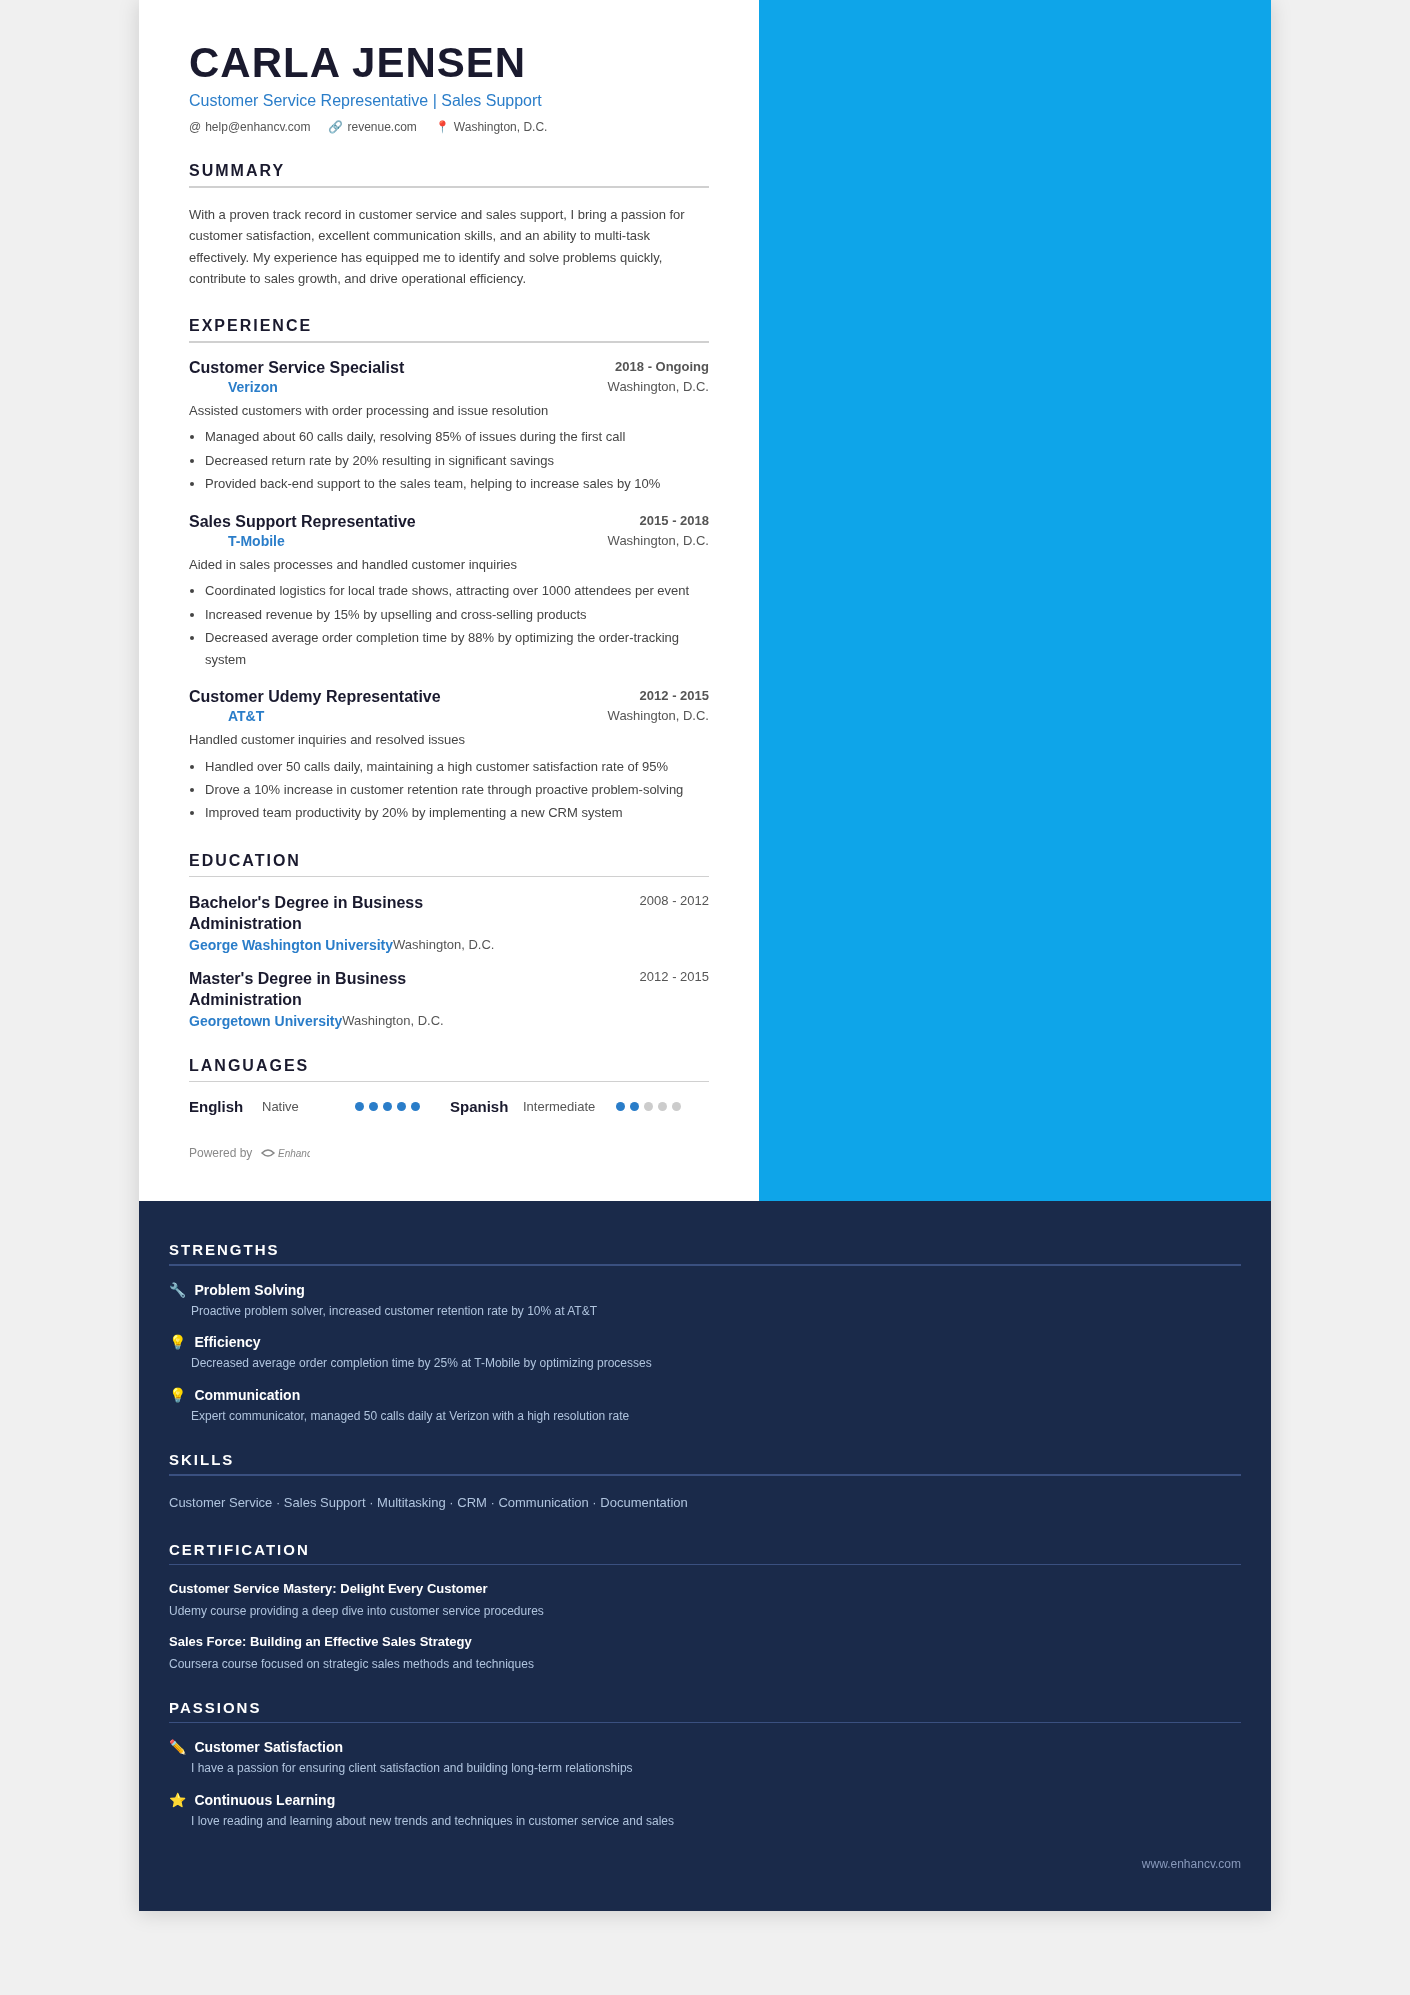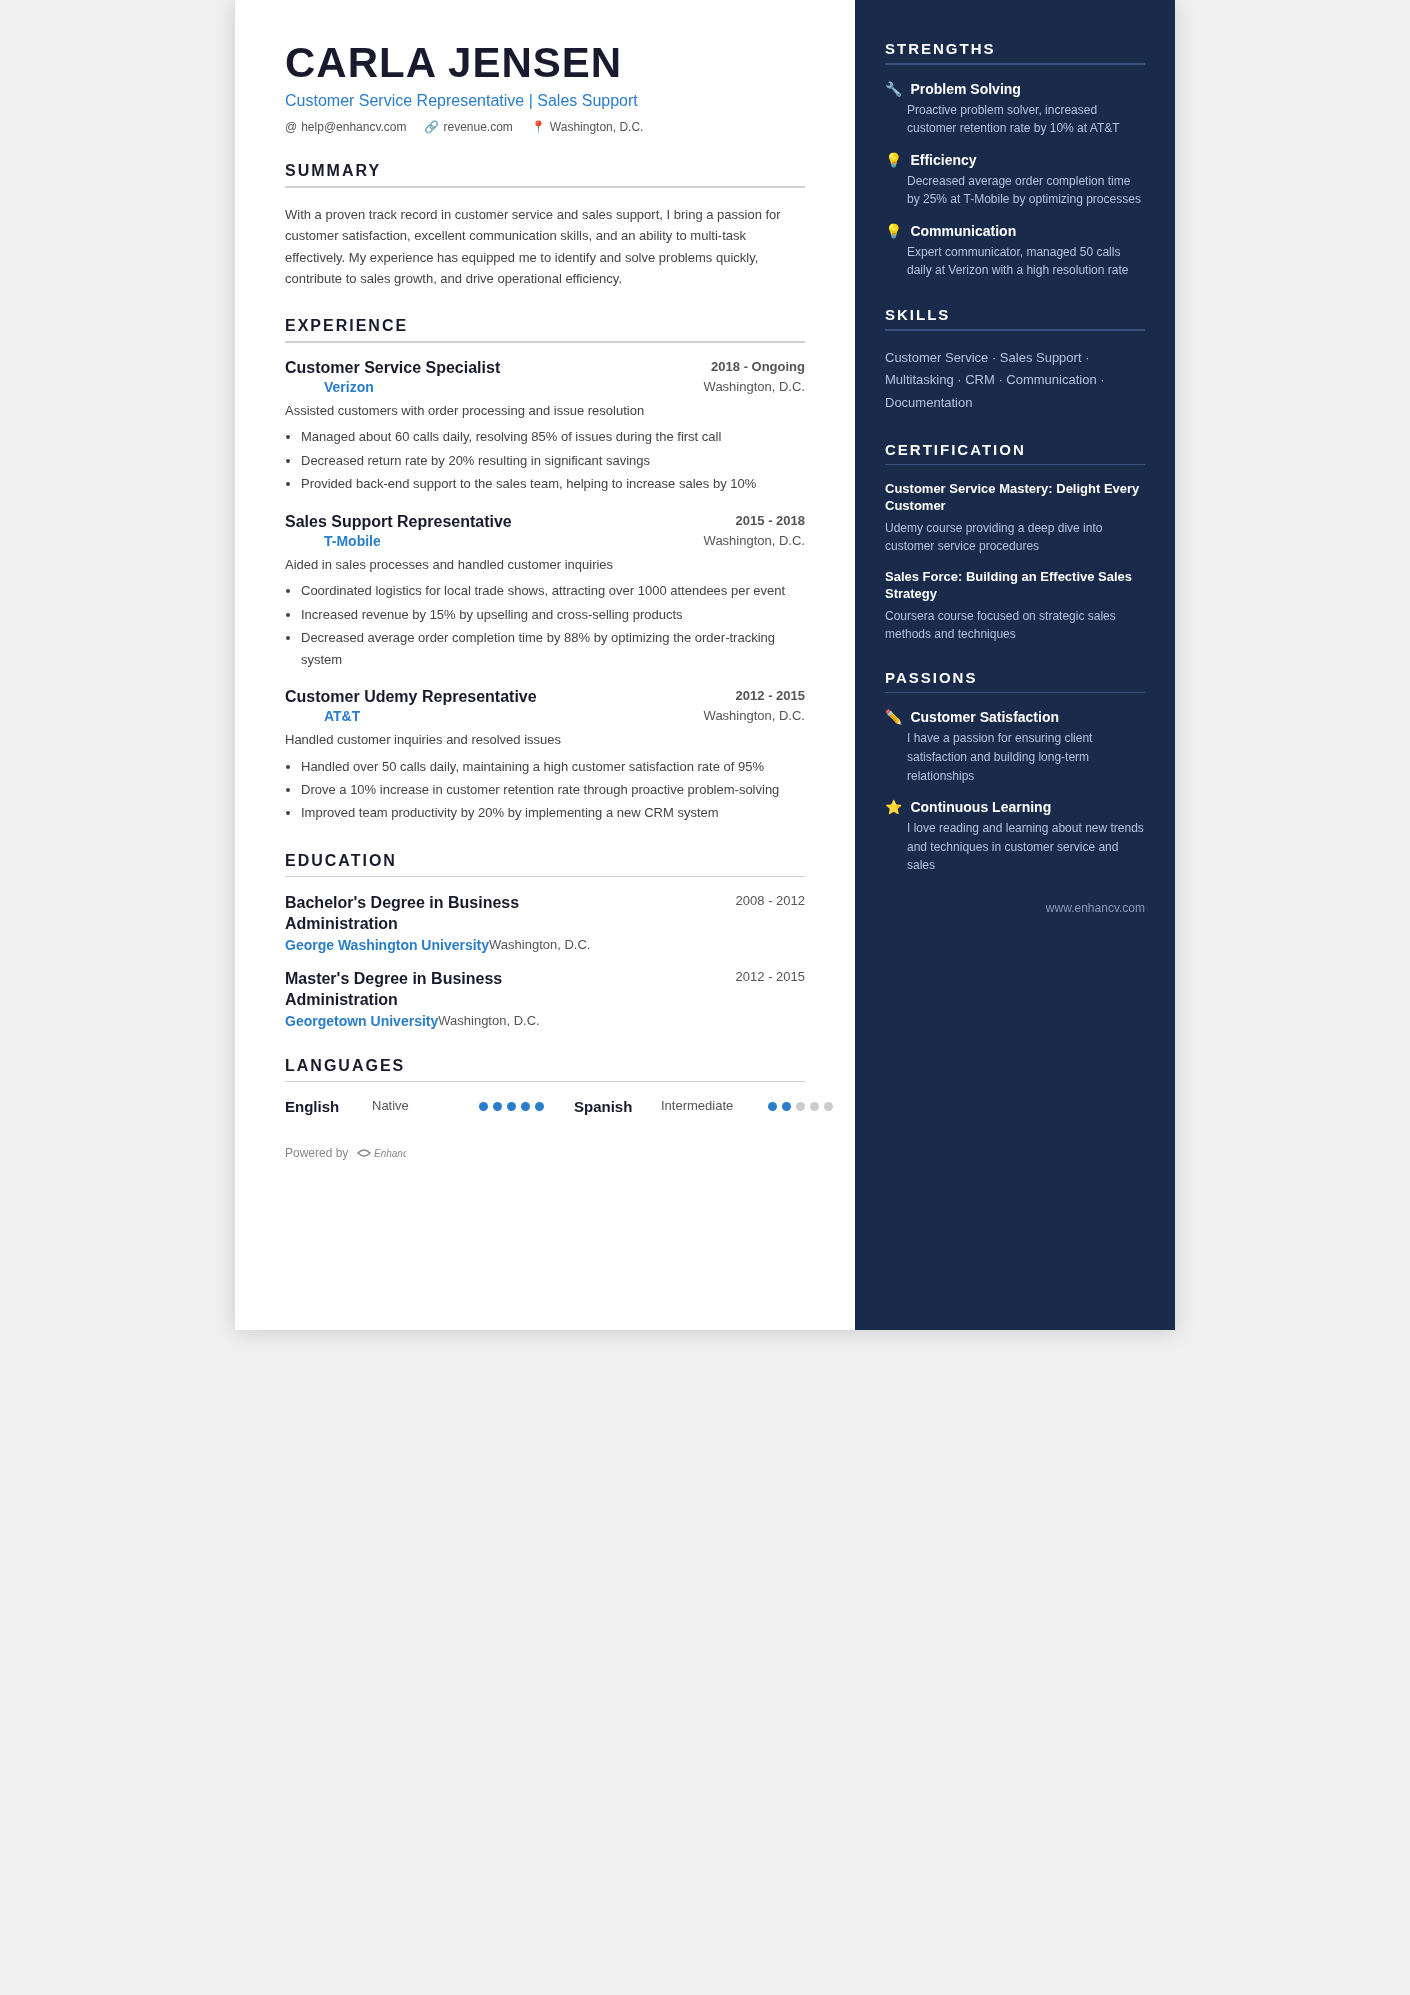--- a/index.html
+++ b/index.html
@@ -5,25 +5,25 @@
     * { margin: 0; padding: 0; box-sizing: border-box; }
     body {
       font-family: 'Arial', sans-serif;
       background: #f0f0f0;
       display: flex;
       justify-content: center;
       align-items: flex-start;
       min-height: 100vh;
     }
     .resume-wrapper {
-      width: 940px;
+      width: 1132px;
       min-height: 1330px;
-      background: #0c4a6e;
-      display: flex;
-      flex-direction: row;
+      background: #0ea5e9;
+      display: flex;
+      flex-direction: column;
       box-shadow: 0 2px 20px rgba(0,0,0,0.15);
     }
     
     .left-col {
       width: 620px;
       padding: 40px 50px 40px 50px;
       background: #fff;
       flex-shrink: 0;
     }
     .header-name {
@@ -160,21 +160,22 @@
       font-size: 13px;
       color: #555;
     }
     .lang-row {
       display: flex;
       align-items: center;
       gap: 30px;
     }
     .lang-item {
       display: flex;
-      gap: 22px;
+      align-items: center;
+      gap: 8px;
     }
     .lang-name {
       font-size: 15px;
       font-weight: 600;
       color: #1a1a2e;
       min-width: 65px;
     }
     .lang-level {
       font-size: 13px;
       color: #555;

